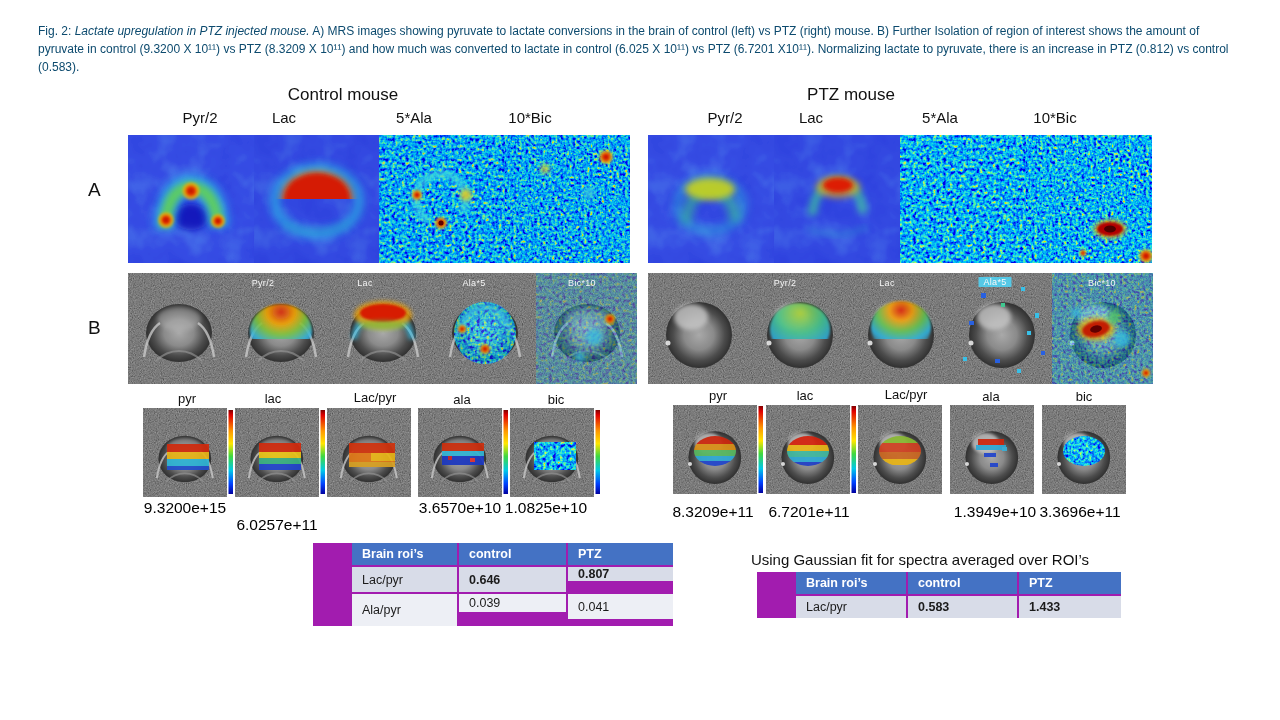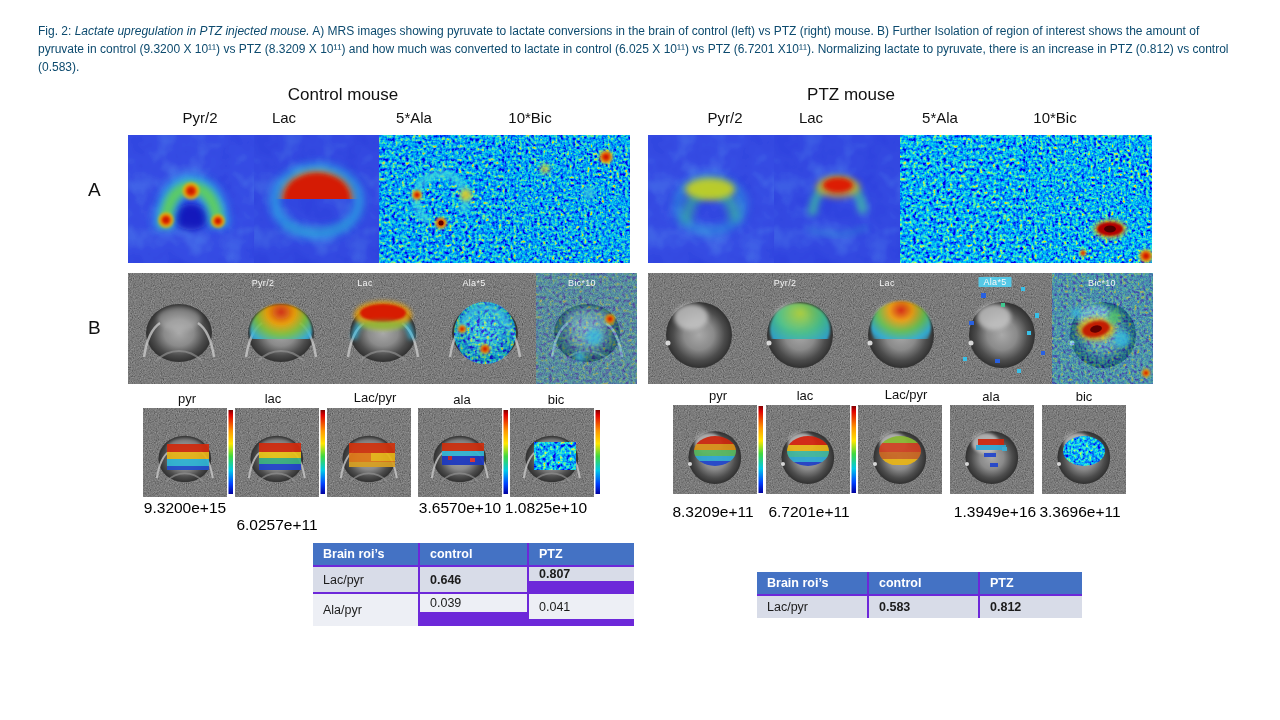--- a/index.html
+++ b/index.html
@@ -9,21 +9,21 @@
   .abs{position:absolute;}
   .caption{left:38px;top:22px;width:1210px;font-size:12px;line-height:1.5;color:#0c4a6e;}
   .caption .it{font-style:italic;}
   .grp-title{font-size:17px;color:#111;transform:translateX(-50%);white-space:nowrap;}
   .colLbl{font-size:15px;color:#111;transform:translateX(-50%);white-space:nowrap;}
   .secLbl{font-size:19px;color:#111;}
   .ovLbl{font-size:9px;color:#f5f5f5;transform:translateX(-50%);white-space:nowrap;letter-spacing:.3px;}
   .ovLbl.strip{background:#55c8e6;color:#f8f8f8;padding:0 5px;border-radius:1px;}
   .tileLbl{font-size:13px;color:#111;transform:translateX(-50%);white-space:nowrap;}
   .tileVal{font-size:15.5px;color:#000;transform:translateX(-50%);white-space:nowrap;}
-  .tbl{display:grid;gap:2px;background:#6d28d9;}
+  .tbl{display:grid;gap:2px;background:#a21caf;padding-left:39px;}
   .tbl .c{display:flex;align-items:center;padding-left:10px;font-size:12.5px;}
   .tbl .h{background:#4472c4;color:#ffffff;font-weight:bold;}
   .tbl .r1{background:#d8dce8;}
   .tbl .r2{background:#edeff5;}
   .tbl .b{font-weight:bold;text-align:center;}
   .gaussTitle{font-size:15px;color:#111;transform:translateX(-50%);white-space:nowrap;}
 </style>
 </head>
 <body>
 
@@ -474,37 +474,38 @@
   <div class="abs tileLbl" style="left:906px;top:387px">Lac/pyr</div>
   <div class="abs tileLbl" style="left:991px;top:389px">ala</div>
   <div class="abs tileLbl" style="left:1084px;top:389px">bic</div>
 
   <div class="abs tileVal" style="left:185px;top:499px">9.3200e+15</div>
   <div class="abs tileVal" style="left:277px;top:516px">6.0257e+11</div>
   <div class="abs tileVal" style="left:460px;top:499px">3.6570e+10</div>
   <div class="abs tileVal" style="left:546px;top:499px">1.0825e+10</div>
   <div class="abs tileVal" style="left:713px;top:503px">8.3209e+11</div>
   <div class="abs tileVal" style="left:809px;top:503px">6.7201e+11</div>
-  <div class="abs tileVal" style="left:995px;top:503px">1.3949e+16</div>
+  <div class="abs tileVal" style="left:995px;top:503px">1.3949e+10</div>
   <div class="abs tileVal" style="left:1080px;top:503px">3.3696e+11</div>
 
   <div class="abs tbl" style="left:313px;top:543px;grid-template-columns:105px 107px 105px;grid-auto-rows:minmax(22px,auto)">
     <div class="c h" style="height:22px">Brain roi’s</div>
     <div class="c h" style="height:22px">control</div>
     <div class="c h" style="height:22px">PTZ</div>
     <div class="c r1" style="height:25px">Lac/pyr</div>
     <div class="c r1 b" style="height:25px">0.646</div>
     <div class="c r1 b" style="height:14px">0.807</div>
     <div class="c r2" style="height:32px">Ala/pyr</div>
     <div class="c r2" style="height:18px">0.039</div>
     <div class="c r2" style="height:25px">0.041</div>
   </div>
 
+  <div class="abs gaussTitle" style="left:920px;top:551px">Using Gaussian fit for spectra averaged over ROI’s</div>
   <div class="abs tbl" style="left:757px;top:572px;grid-template-columns:110px 109px 102px">
     <div class="c h" style="height:22px">Brain roi’s</div>
     <div class="c h" style="height:22px">control</div>
     <div class="c h" style="height:22px">PTZ</div>
     <div class="c r1" style="height:22px">Lac/pyr</div>
     <div class="c r1 b" style="height:22px">0.583</div>
-    <div class="c r1 b" style="height:22px">0.812</div>
+    <div class="c r1 b" style="height:22px">1.433</div>
   </div>
 
 </div>
 
 </body></html>

